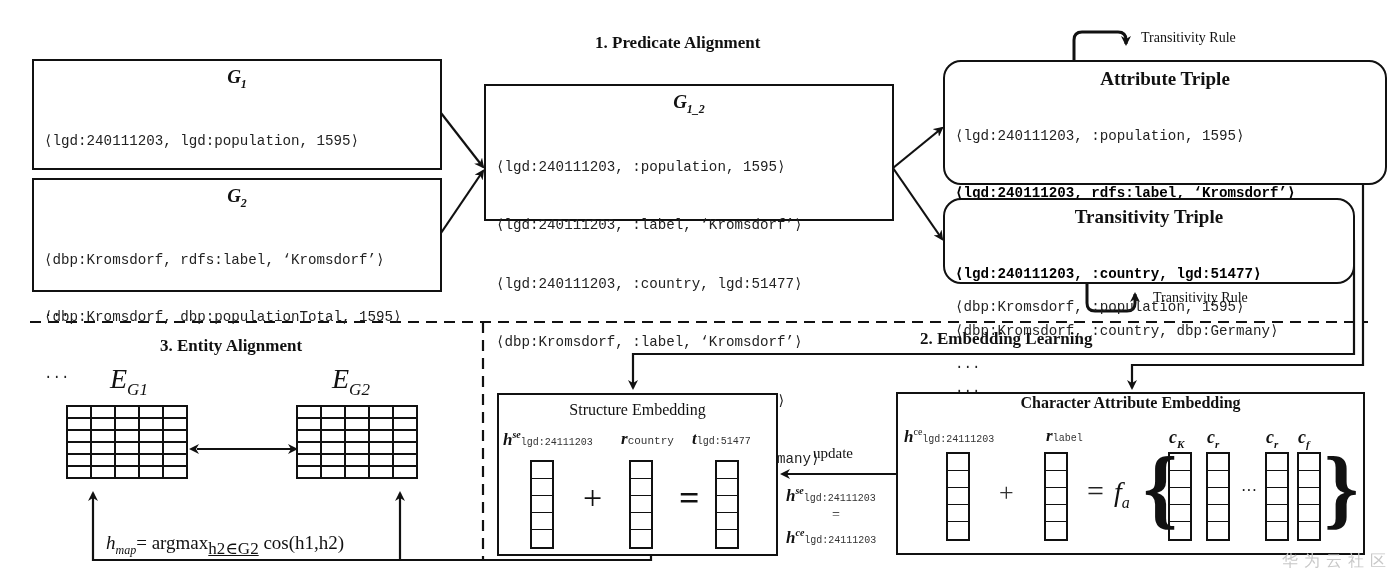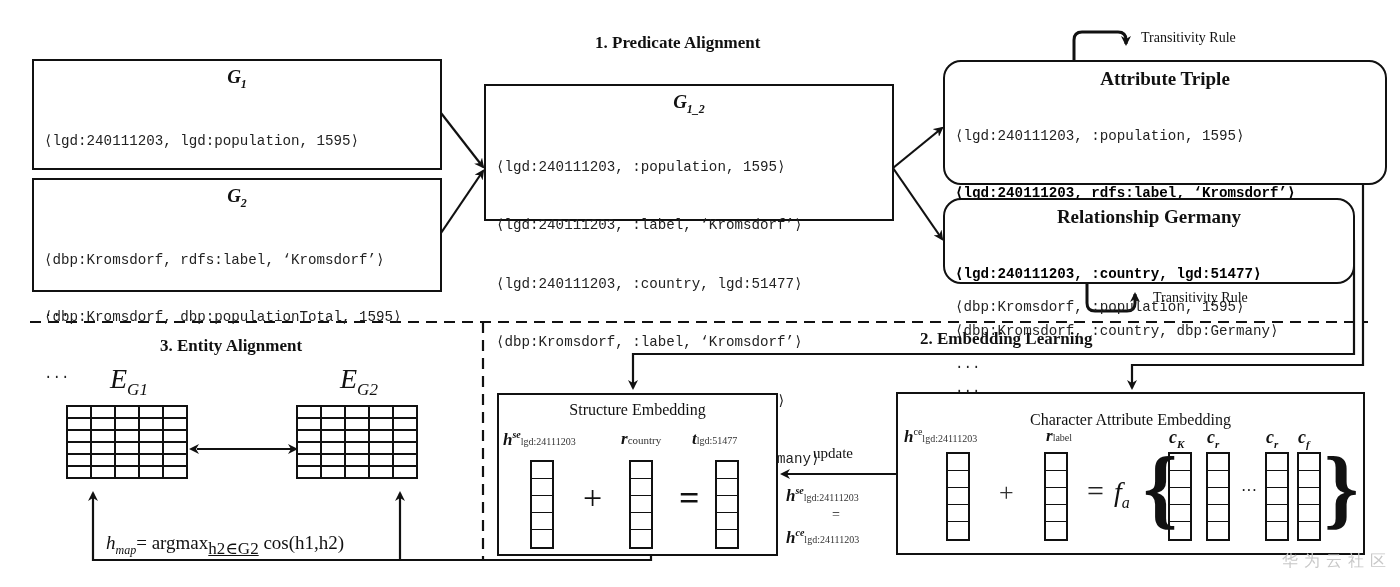--- a/index.html
+++ b/index.html
@@ -9,21 +9,21 @@
   .box { position:absolute; border:2px solid #111; background:#fff; box-sizing:border-box; }
   .rbox { border-radius:18px; }
   .section-title { position:absolute; font-family:"Liberation Serif","DejaVu Serif",serif; font-weight:bold; font-size:17px; white-space:nowrap; }
   .graph-title { font-family:"Liberation Serif","DejaVu Serif",serif; font-weight:bold; font-style:italic; font-size:19px; text-align:center; line-height:20px; }
   .graph-title sub { font-size:12px; }
   .triple-title { font-family:"Liberation Serif","DejaVu Serif",serif; font-weight:bold; font-size:19px; text-align:center; line-height:20px; }
   .triples { font-family:"Liberation Mono","DejaVu Sans Mono",monospace; font-size:14.2px; line-height:19px; padding-left:10px; white-space:pre; color:#222; }
   .triples .bold { font-weight:bold; color:#000; }
   .emb-title { font-family:"Liberation Serif","DejaVu Serif",serif; font-size:16px; text-align:center; }
   .math { font-family:"Liberation Serif","DejaVu Serif",serif; font-style:italic; font-weight:bold; }
-  .sub-mono { font-family:Liberation Serif, serif; font-size:10px; font-weight:normal; font-style:normal; color:#333; }
+  .sub-mono { font-family:Liberation Mono, monospace; font-size:10px; font-weight:normal; font-style:normal; color:#333; }
   .vec { position:absolute; width:24px; border:2px solid #111; box-sizing:border-box; }
   .vec div { height:17px; border-bottom:1.5px solid #111; box-sizing:border-box; }
   .vec div:last-child { border-bottom:none; }
   .grid { position:absolute; border-collapse:collapse; }
   .grid td { border:2px solid #111; width:22px; height:10px; padding:0; }
   .label-serif { font-family:"Liberation Serif","DejaVu Serif",serif; font-size:15px; white-space:nowrap; }
   svg.overlay { position:absolute; left:0; top:0; }
   .watermark { position:absolute; font-family:"DejaVu Sans",sans-serif; font-size:16px; color:#c8c8c8; letter-spacing:6px; }
 </style>
 </head>
@@ -108,31 +108,31 @@
     <div>⟨lgd:240111203, :population, 1595⟩</div>
     <div class="bold">⟨lgd:240111203, rdfs:label, ‘Kromsdorf’⟩</div>
     <div>⟨dbp:Kromsdorf, rdfs:label, ‘Kromsdorf’⟩</div>
     <div>⟨dbp:Kromsdorf, :population, 1595⟩</div>
     <div>...</div>
   </div>
 </div>
 <div class="abs label-serif" style="left:1141px;top:30px;font-size:14px;">Transitivity Rule</div>
 
 <div class="box rbox" style="left:943px;top:198px;width:412px;height:86px;">
-  <div class="triple-title" style="margin-top:7px;">Relationship Germany</div>
+  <div class="triple-title" style="margin-top:7px;">Transitivity Triple</div>
   <div class="triples">
     <div class="bold">⟨lgd:240111203, :country, lgd:51477⟩</div>
     <div>⟨dbp:Kromsdorf, :country, dbp:Germany⟩</div>
     <div>...</div>
   </div>
 </div>
 <div class="abs label-serif" style="left:1153px;top:290px;font-size:14px;">Transitivity Rule</div>
 
 <div class="abs math" style="left:110px;top:363px;font-size:28px;font-weight:normal;"><span>E</span><sub style="font-size:17px;">G1</sub></div>
-<div class="abs math" style="left:340px;top:363px;font-size:28px;font-weight:normal;"><span>E</span><sub style="font-size:17px;">G2</sub></div>
+<div class="abs math" style="left:332px;top:363px;font-size:28px;font-weight:normal;"><span>E</span><sub style="font-size:17px;">G2</sub></div>
 
 <table class="grid" style="left:66px;top:405px;">
   <tbody>
       <tr>
         <td></td>
         <td></td>
         <td></td>
         <td></td>
         <td></td>
       </tr>
@@ -254,21 +254,21 @@
       <div></div>
     </div>
 </div>
 
 <div class="abs label-serif" style="left:813px;top:445px;font-size:15px;">update</div>
 <div class="abs math" style="left:786px;top:485px;font-size:17px;"><span>h</span><sup style="font-size:10px;">se</sup><span class="sub-mono">lgd:24111203</span></div>
 <div class="abs serif" style="left:832px;top:507px;font-size:14px;">=</div>
 <div class="abs math" style="left:786px;top:527px;font-size:17px;"><span>h</span><sup style="font-size:10px;">ce</sup><span class="sub-mono">lgd:24111203</span></div>
 
 <div class="box" style="left:896px;top:392px;width:469px;height:163px;">
-  <div class="emb-title" style="margin-top:17px;">Character Attribute Embedding</div>
+  <div class="emb-title" style="margin-top:0;font-weight:bold;">Character Attribute Embedding</div>
   <div class="abs math" style="left:6px;top:32px;font-size:17px;"><span>h</span><sup style="font-size:10px;font-weight:normal;font-style:normal;">ce</sup><span class="sub-mono">lgd:24111203</span></div>
   <div class="abs math" style="left:148px;top:32px;font-size:17px;"><span>r</span><span class="sub-mono">label</span></div>
   <div class="vec" style="left:48px;top:58px;">
       <div></div>
       <div></div>
       <div></div>
       <div></div>
       <div></div>
     </div>
   <div class="abs serif" style="left:101px;top:84px;font-size:26px;color:#333;">+</div>

